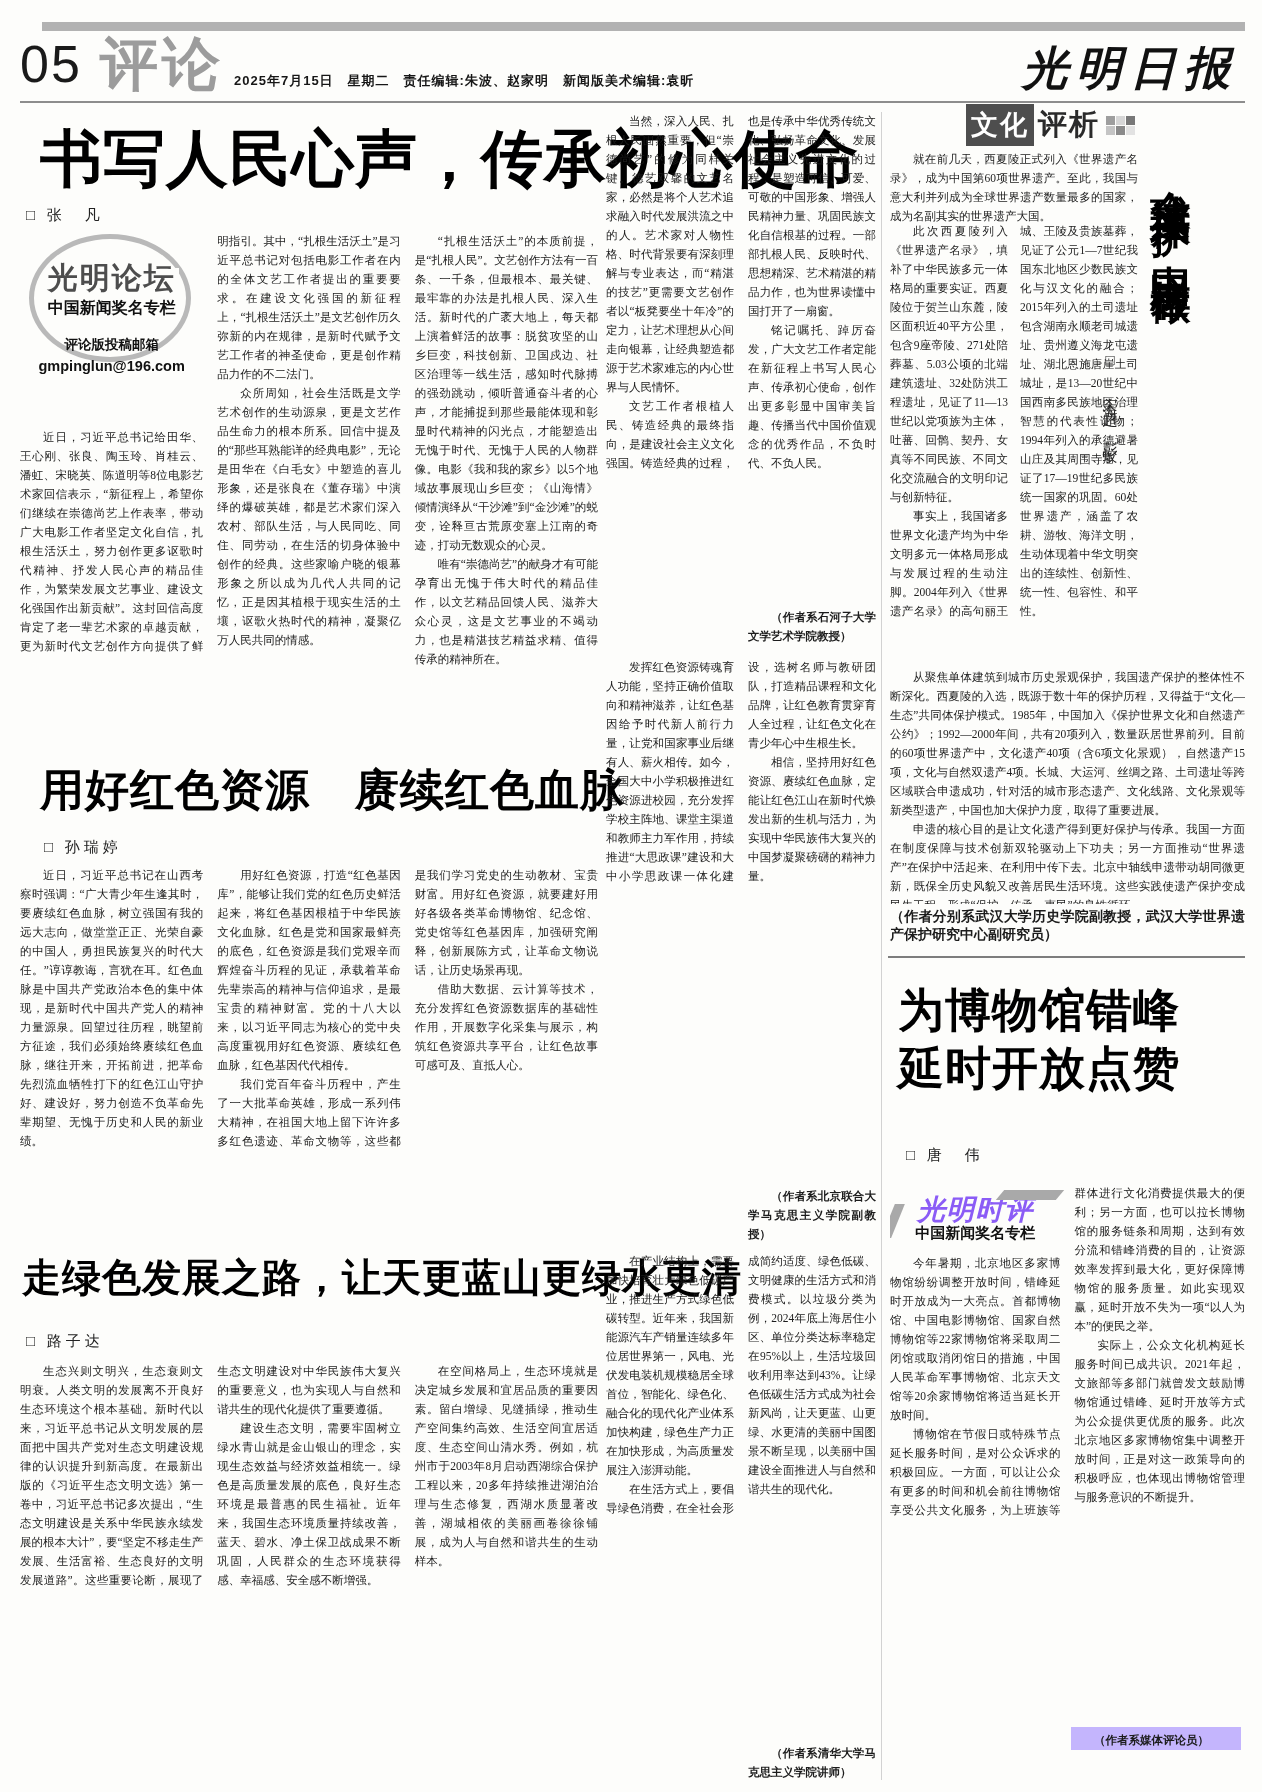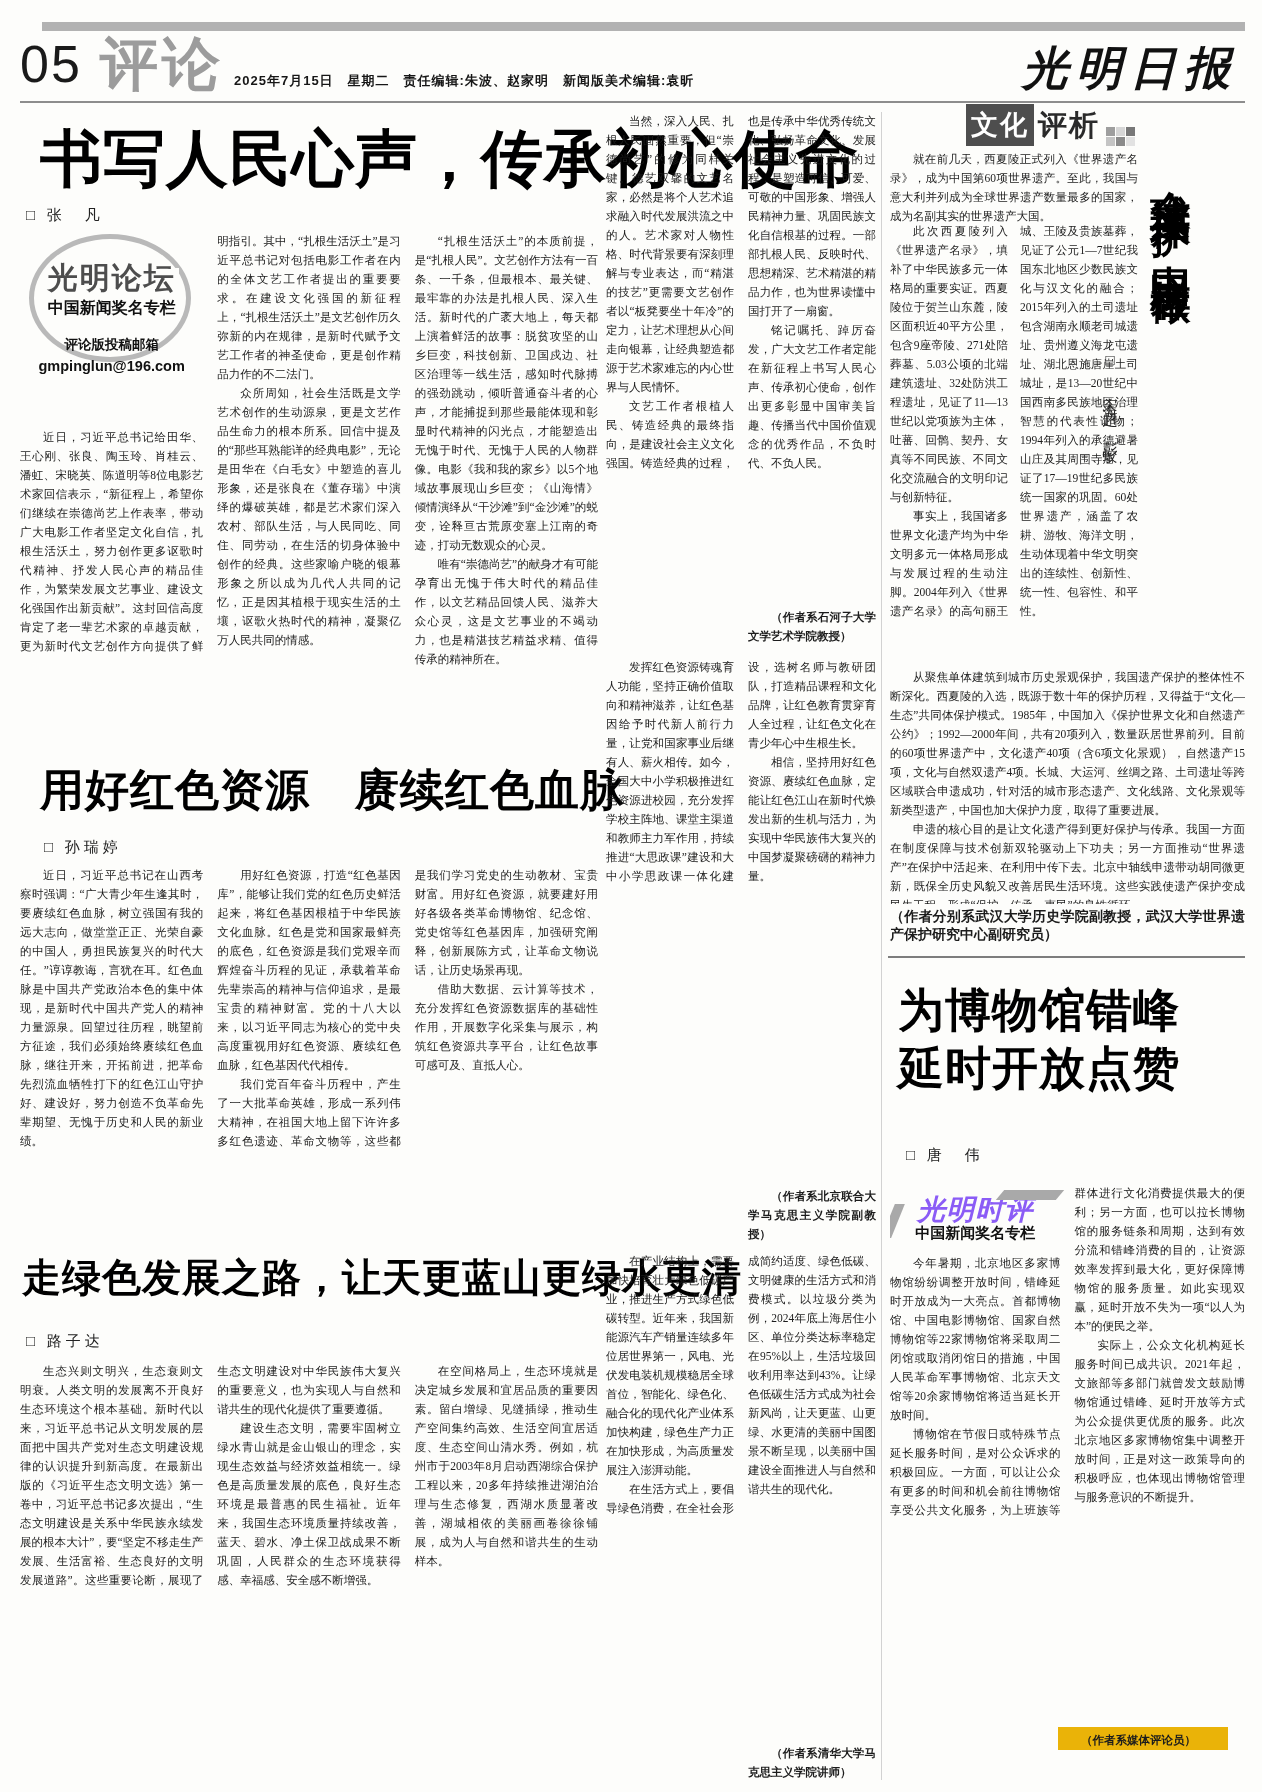--- a/index.html
+++ b/index.html
@@ -37,21 +37,21 @@
           break-inside:avoid;font-family:"Liberation Sans","DejaVu Sans",sans-serif;}
   .luntan .ellipse{position:absolute;left:9px;top:2px;width:152px;height:118px;
           border:5px solid #b9b9b9;border-radius:50%;}
   .luntan .t1{position:relative;display:inline-block;margin-top:36px;background:#fdfdfb;
           padding:0 3px;font-size:30px;font-weight:bold;color:#4d4d4d;letter-spacing:2px;}
   .luntan .t2{position:relative;display:inline-block;background:#fdfdfb;padding:0 3px;
           font-size:16px;font-weight:bold;color:#101010;margin-top:4px;}
   .luntan .t3{position:relative;font-size:13.5px;font-weight:bold;color:#111;margin-top:16px;}
   .luntan .t4{position:relative;font-size:14.5px;font-weight:bold;color:#111;margin-top:3px;}
   
-  .wenhua{left:966px;top:104px;display:flex;align-items:flex-end;
+  .wenhua{left:966px;top:104px;display:flex;align-items:center;
           font-family:"Liberation Sans","DejaVu Sans",sans-serif;}
   .wenhua .dark{background:#4e4e4e;color:#fff;font-size:27px;font-weight:bold;
           padding:3px 5px;letter-spacing:2px;}
   .wenhua .light{color:#2a2a2a;font-size:29px;font-weight:bold;margin-left:4px;letter-spacing:2px;}
   .wenhua .mosaic{display:grid;grid-template-columns:repeat(3,9px);grid-auto-rows:9px;
           gap:1px;margin-left:6px;}
   .wenhua .mosaic i{display:block;}
   
   .heritage-intro{left:890px;top:150px;width:248px;}
   .heritage-cols{left:890px;top:222px;width:248px;height:440px;column-count:2;column-gap:12px;}
@@ -60,21 +60,21 @@
   .v-author{left:1100px;top:352px;height:300px;writing-mode:vertical-rl;
            font-size:15px;color:#222;letter-spacing:7px;}
   .heritage-full{left:890px;top:668px;width:355px;height:236px;}
   .heritage-credit{left:890px;top:908px;width:355px;font-size:14px;line-height:18px;
            text-align:justify;font-family:Liberation Mono, monospace;}
   
   .m-title{left:898px;top:982px;width:348px;font-size:46px;line-height:58px;}
   .m-byline{left:906px;top:1146px;}
   .m-body{left:890px;top:1184px;width:355px;height:566px;position:absolute;
           column-count:2;column-gap:14px;}
-  .m-credit{position:absolute;right:17px;bottom:0;width:170px;background:#eab308;
+  .m-credit{position:absolute;right:4px;bottom:0;width:170px;background:#c4b5fd;
           padding-top:4px;font-weight:bold;text-indent:2em;}
   
   .shiping{position:relative;width:170px;margin:6px auto 12px;text-align:center;
            break-inside:avoid;font-family:"Liberation Sans","DejaVu Sans",sans-serif;padding-top:10px;}
   .shiping .slash{position:absolute;left:-2px;top:14px;width:10px;height:34px;
            background:#a9a9a9;transform:skewX(-22deg);}
   .shiping .corner{position:absolute;right:0;top:0;width:60px;height:10px;
            background:#a9a9a9;transform:skewX(-40deg);}
   .shiping .t1{font-size:28px;font-weight:bold;font-style:italic;color:#8b5cf6;letter-spacing:1px;}
   .shiping .t2{font-size:15px;font-weight:bold;color:#111;margin-top:4px;}

